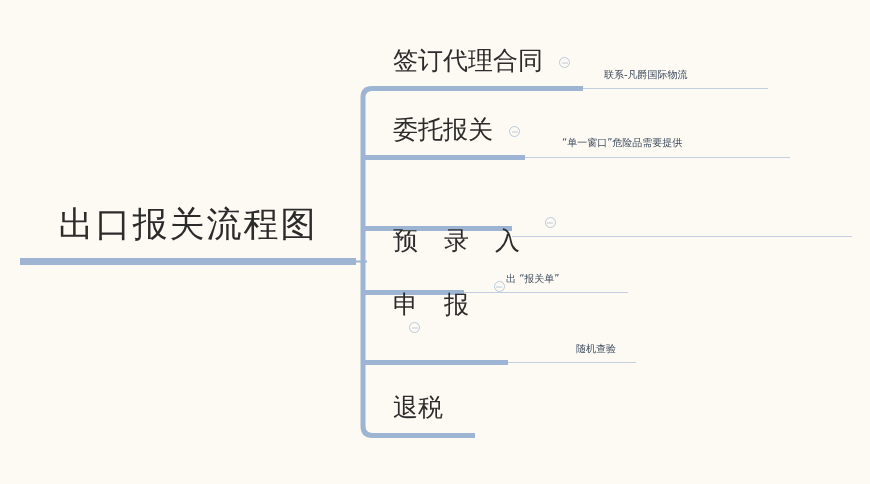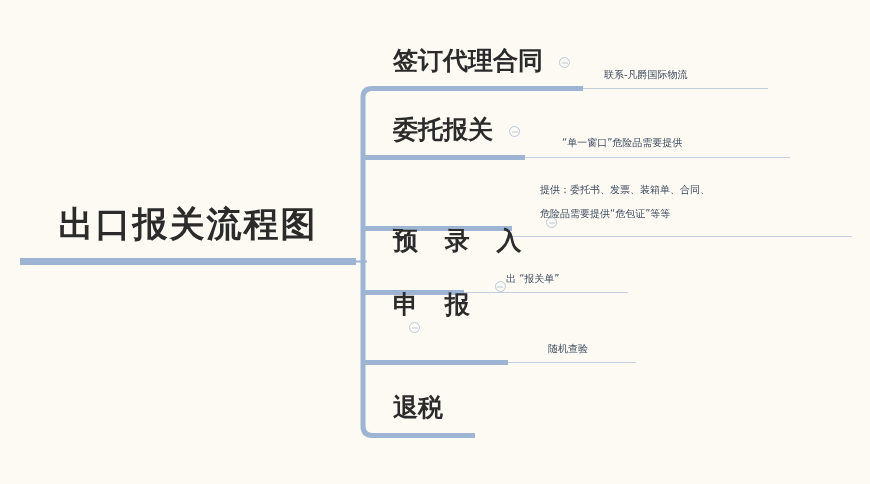--- a/index.html
+++ b/index.html
@@ -42,36 +42,34 @@
     display: flex;
     align-items: center;
     justify-content: center;
   }
   .root-label {
     font-size: 35px;
     color: #2b2b2b;
     letter-spacing: 2px;
     white-space: nowrap;
     font-family: "DejaVu Sans", "Liberation Sans", sans-serif;
-    font-weight: bold;
   }
 
   
   .branch {
     position: absolute;
     left: 363px;
     display: flex;
     align-items: flex-start;
     white-space: nowrap;
   }
   .branch-main {
     display: flex;
     align-items: center;
     padding-left: 30px;
-    font-weight: bold;
   }
   .branch-label {
     font-size: 25px;
     color: #2b2b2b;
     white-space: nowrap;
     font-family: "DejaVu Sans", "Liberation Sans", sans-serif;
   }
   .branch-label.spaced {
     letter-spacing: 9px;
     margin-top: 40px;
@@ -174,45 +172,39 @@
       <div class="sub-line">“单一窗口”危险品需要提供</div>
     </div>
   </div>
 
   <div class="branch" style="top:184px;">
     <div class="branch-main">
       <span class="branch-label spaced">预 录 入</span>
       <span class="collapse-toggle"></span>
     </div>
   </div>
-  <div class="subnode" style="left:540px; top:178px;">
-    <div class="sub-label two-line">
-      <div class="sub-line">提供：委托书、发票、装箱单、合同、</div>
-      <div class="sub-line">危险品需要提供“危包证”等等</div>
-    </div>
-  </div>
 
   <div class="branch" style="top:248px;">
     <div class="branch-main">
       <span class="branch-label spaced">申 报</span>
       <span class="collapse-toggle"></span>
     </div>
   </div>
   <div class="subnode" style="left:506px; top:268px;">
     <div class="sub-label">
       <div class="sub-line">出 “报关单”</div>
     </div>
   </div>
 
   <div class="branch" style="top:318px;">
     <div class="branch-main">
       <span class="collapse-toggle"></span>
     </div>
   </div>
-  <div class="subnode" style="left:528px; top:338px;padding-left:20px;">
+  <div class="subnode" style="left:556px; top:338px;padding-left:20px;">
     <div class="sub-label">
       <div class="sub-line">随机查验</div>
     </div>
   </div>
 
   <div class="branch" style="top:391px;">
     <div class="branch-main">
       <span class="branch-label">退税</span>
     </div>
   </div>

